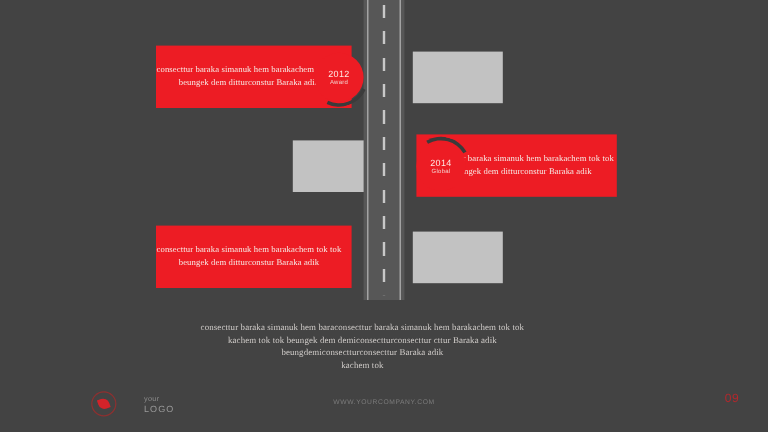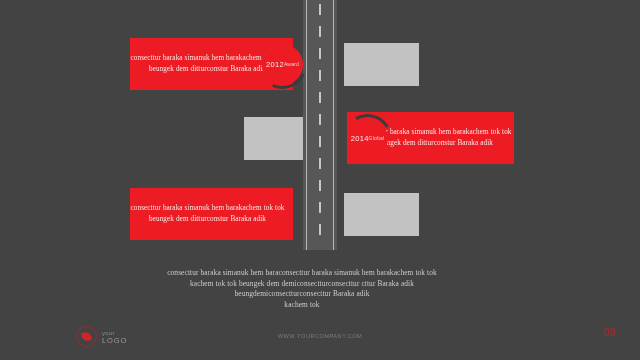--- a/index.html
+++ b/index.html
@@ -95,21 +95,21 @@
   
   .badge {
     position: absolute;
     top: 6px;
     width: 41px;
     height: 41px;
     border-radius: 50%;
     background: #ed1c24;
     z-index: 3;
     display: flex;
-    flex-direction: row;
+    flex-direction: column;
     align-items: center;
     justify-content: center;
   }
   .badge.at-left  { left: 262px; }
   .badge.at-right { left: 347px; text-align: center; }
 
   .badge-arc {
     position: absolute;
     left: -4px;
     top: -4px;
@@ -174,21 +174,21 @@
     letter-spacing: 0.1px;
   }
 
   
   .footer-logo {
     position: absolute;
     left: 76px;
     top: 326px;
     display: flex;
     align-items: center;
-    gap: 5px;
+    gap: 23px;
   }
   .logo-mark {
     width: 19px;
     height: 19px;
     border-radius: 50%;
     border: 1px solid #8e3030;
     position: relative;
     display: flex;
     align-items: center;
     justify-content: center;

